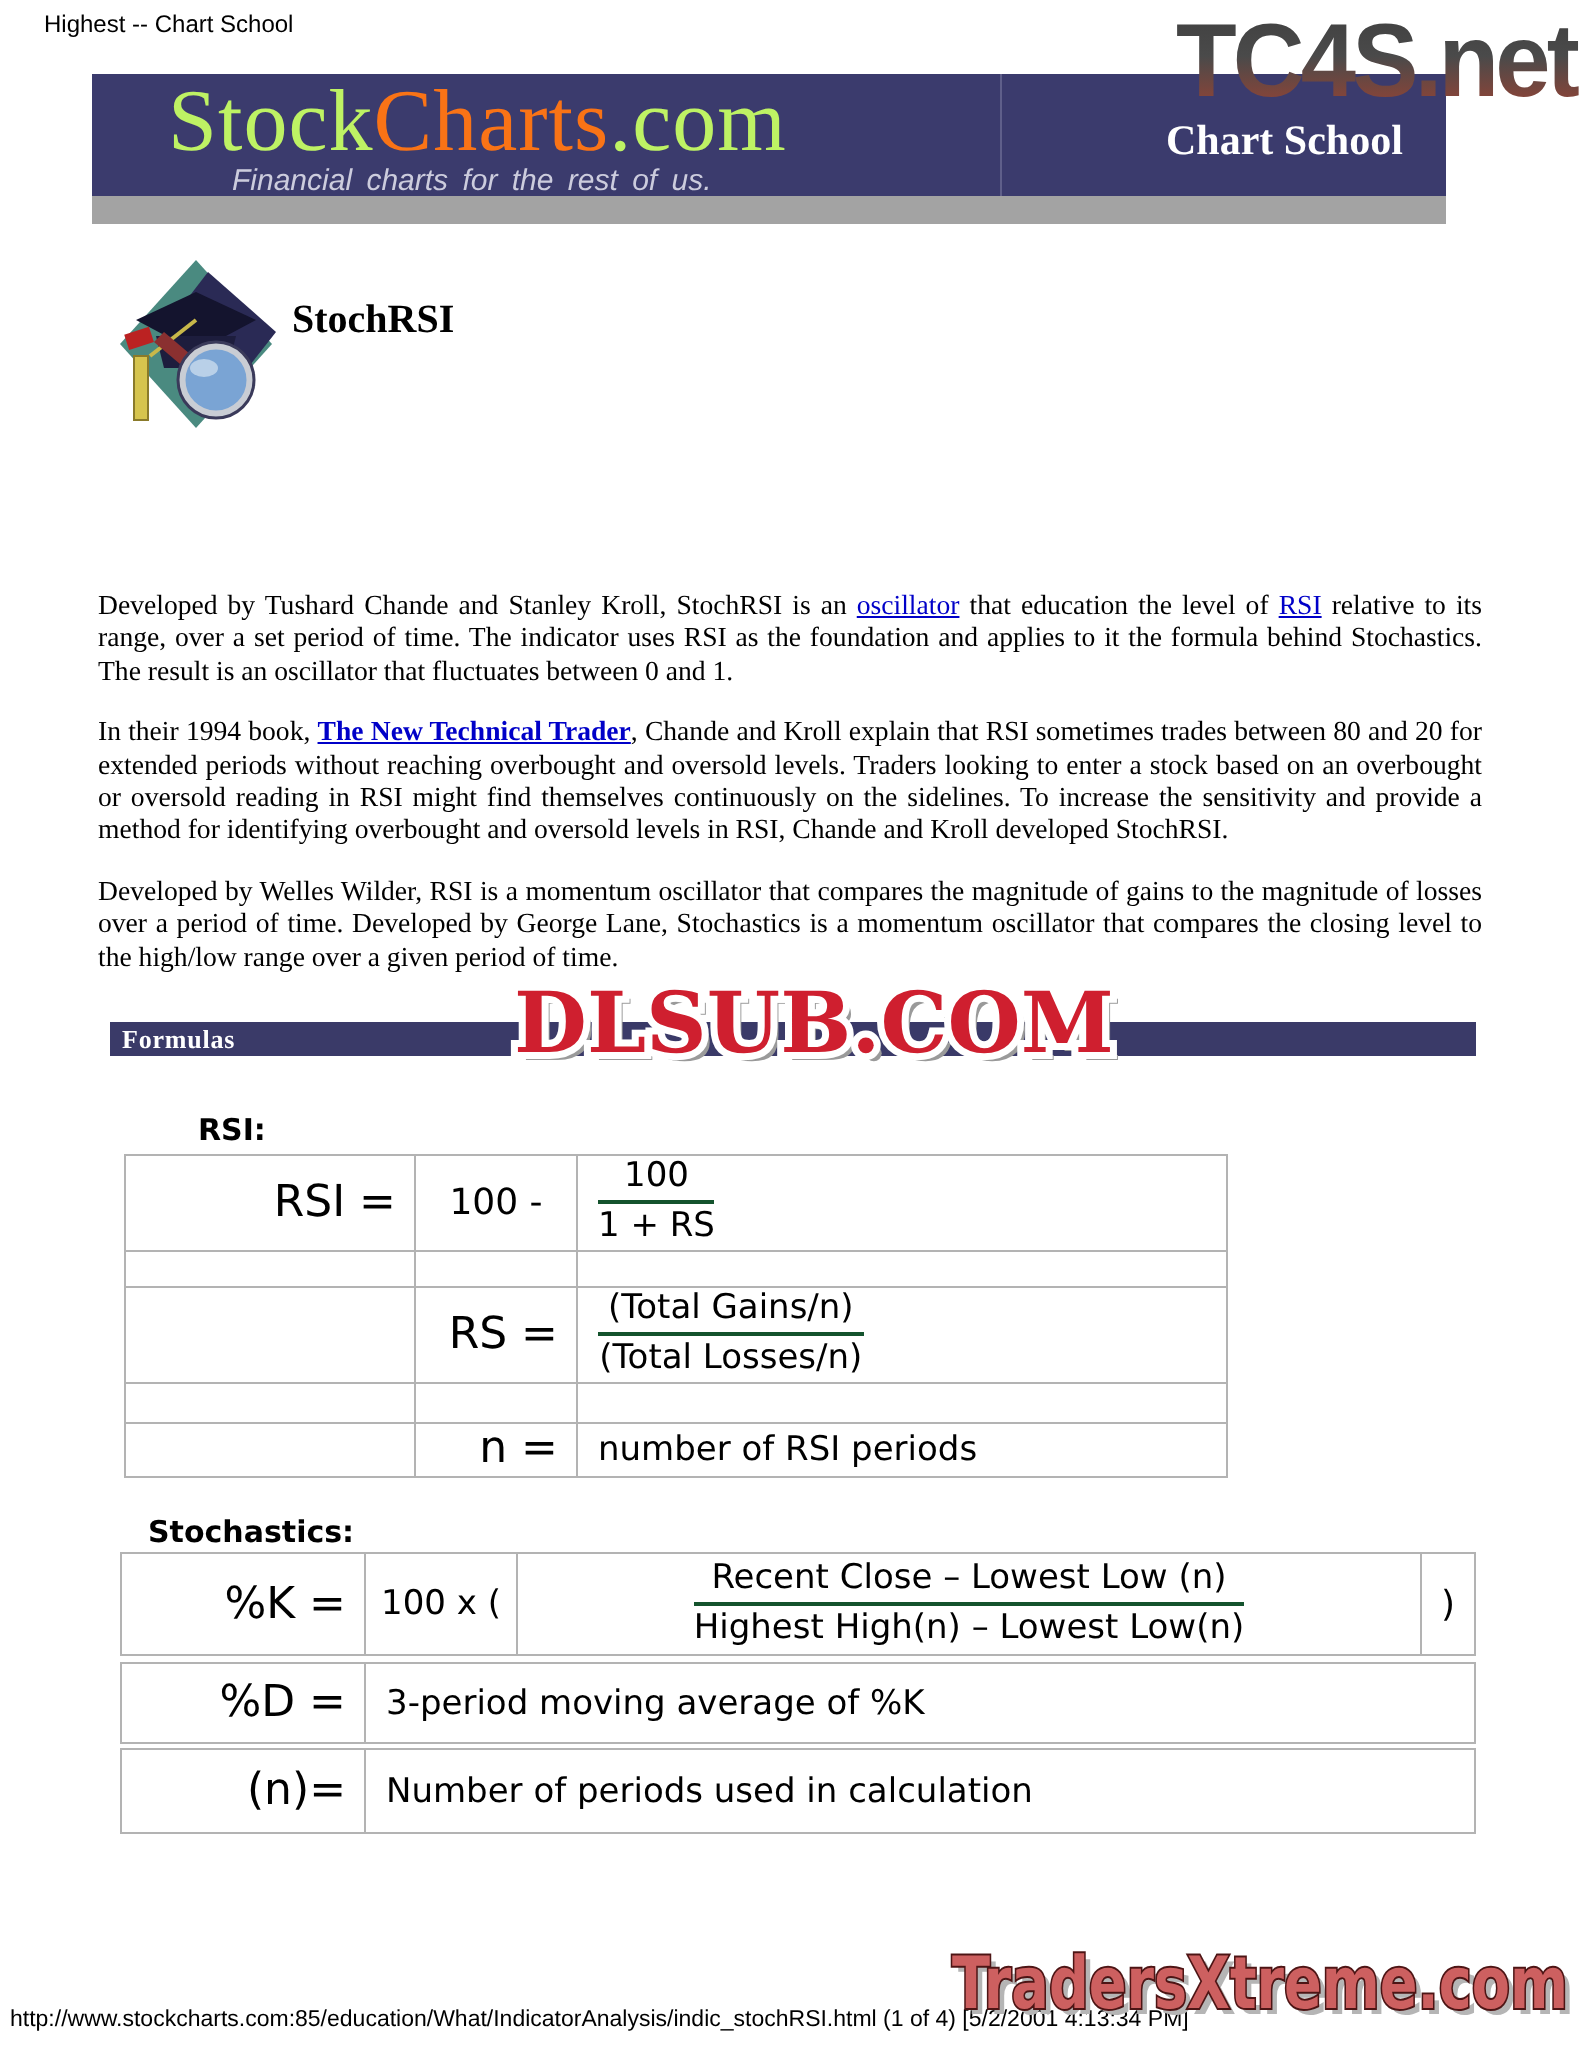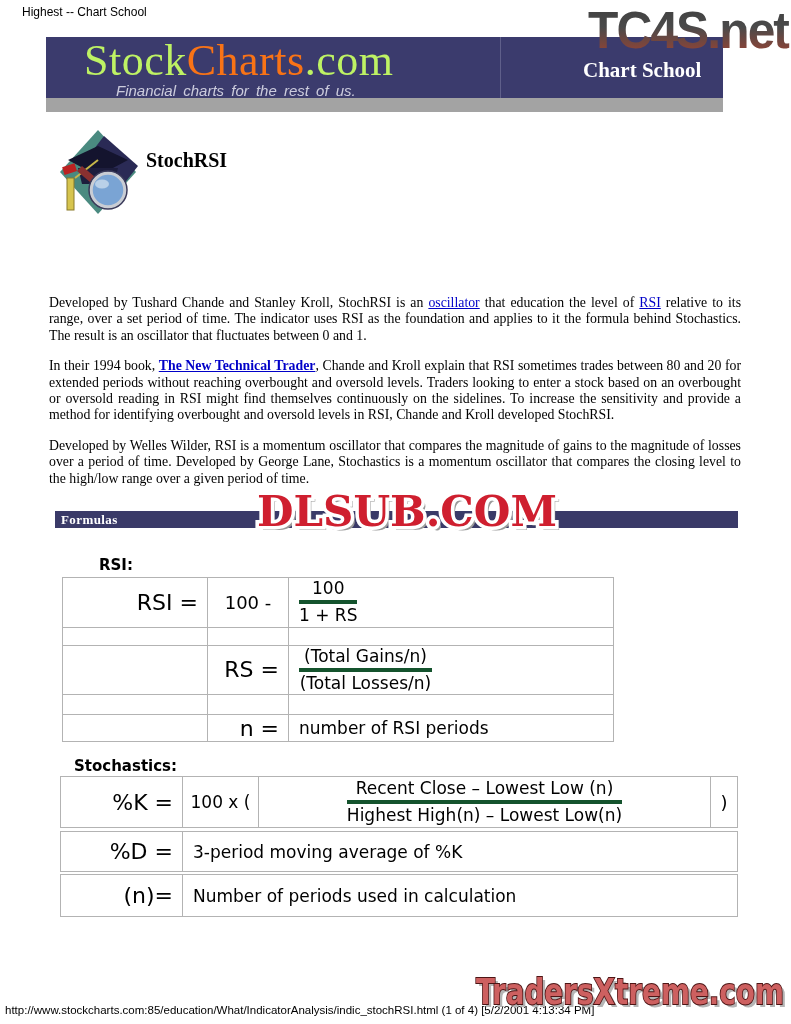--- a/index.html
+++ b/index.html
@@ -85,21 +85,21 @@
   }
   table.ftable td { border:1px solid #b3b3b3; vertical-align:middle; overflow:hidden; }
   .t-rsi { left:62px; top:577px; width:551px; }
   .t-k   { left:60px; top:776px; width:677px; }
   .t-d   { left:60px; top:831px; width:677px; }
   .t-n   { left:60px; top:874px; width:677px; }
   .cell-r { text-align:right; padding-right:9px; font-size:22px; }
   .cell-c { text-align:center; font-size:18px; }
   .cell-l { text-align:left; padding-left:10px; }
   .frac { display:inline-block; text-align:center; line-height:1.25; }
-  .frac .num { display:block; border-bottom:4px solid #14532d; padding:0 5px 1px 5px; }
+  .frac .num { display:block; border-bottom:2px solid #14532d; padding:0 5px 1px 5px; }
   .frac .den { display:block; padding-top:1px; }
 </style>
 </head>
 <body>
 
 <div class="page">
 
   <div class="print-header">Highest -- Chart School</div>
 
   <div class="tc4s-wrap">

